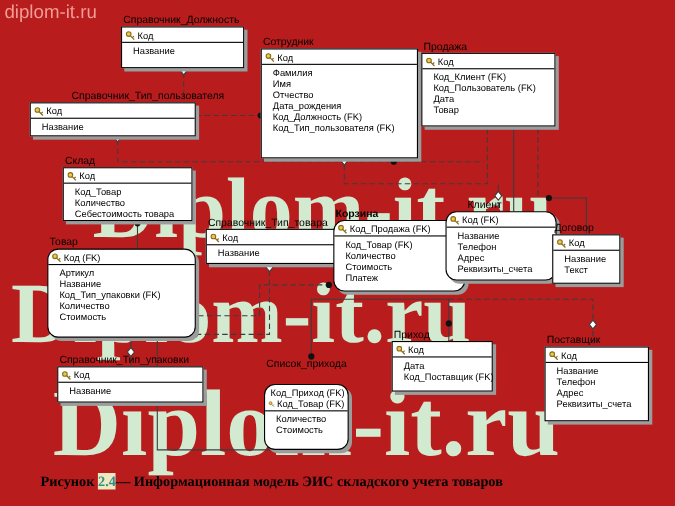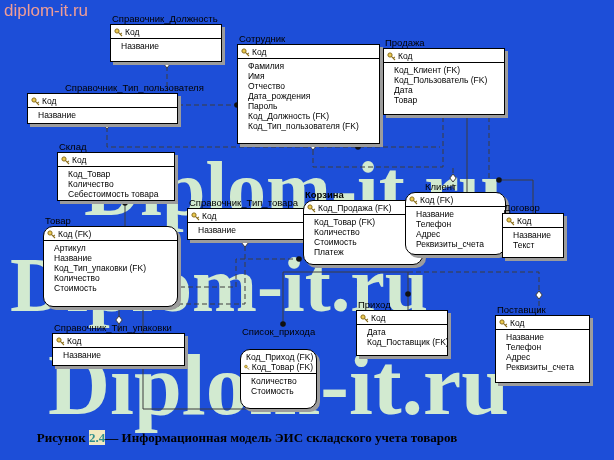--- a/index.html
+++ b/index.html
@@ -1,16 +1,16 @@
 <!DOCTYPE html>
 <html><head>
 <meta charset="utf-8">
 <style>
   html,body{margin:0;padding:0;background:#fff;}
-  #stage{position:relative;width:614px;height:460px;background:#1d4ed8;overflow:hidden;
+  #stage{position:relative;width:614px;height:460px;background:#b91c1c;overflow:hidden;
          font-family:"Liberation Sans",sans-serif;}
   
   .corner-wm{position:absolute;left:4px;top:1px;z-index:4;font-size:17px;color:#ef9d96;
              font-family:"Liberation Sans",sans-serif;}
   .wm{position:absolute;z-index:1;font-family:"Liberation Serif",serif;font-weight:bold;
       color:#d2ead0;white-space:nowrap;line-height:1;}
   .wm1{left:84px;top:150px;font-size:78px;}
   .wm2{left:10px;top:246px;font-size:78px;}
   .wm3{left:48px;top:342px;font-size:86px;}
   
@@ -105,21 +105,20 @@
               <path d="M4.4 4.4 L8 8 M6.3 6.3 L7.8 4.8" stroke="#8a6d1a" stroke-width="1.1" fill="none"></path>
             </svg>
             <span>Код</span>
           </div>
         </div>
         <div class="ent-body">
           <div class="attr-row">Фамилия</div>
           <div class="attr-row">Имя</div>
           <div class="attr-row">Отчество</div>
           <div class="attr-row">Дата_рождения</div>
-          <div class="attr-row">Пароль</div>
           <div class="attr-row">Код_Должность (FK)</div>
           <div class="attr-row">Код_Тип_пользователя (FK)</div>
         </div>
       </div>
       <div class="ent-title" style="left: 385px; top: 37px;">Продажа</div>
       <div class="ent-box" style="left: 383px; top: 48px; width: 122px; height: 67px;">
         <div class="ent-head">
           <div class="pk-row">
             <svg width="9" height="9" viewBox="0 0 9 9">
               <circle cx="3" cy="3" r="2.1" fill="#ecc94b" stroke="#8a6d1a" stroke-width="1"></circle>

